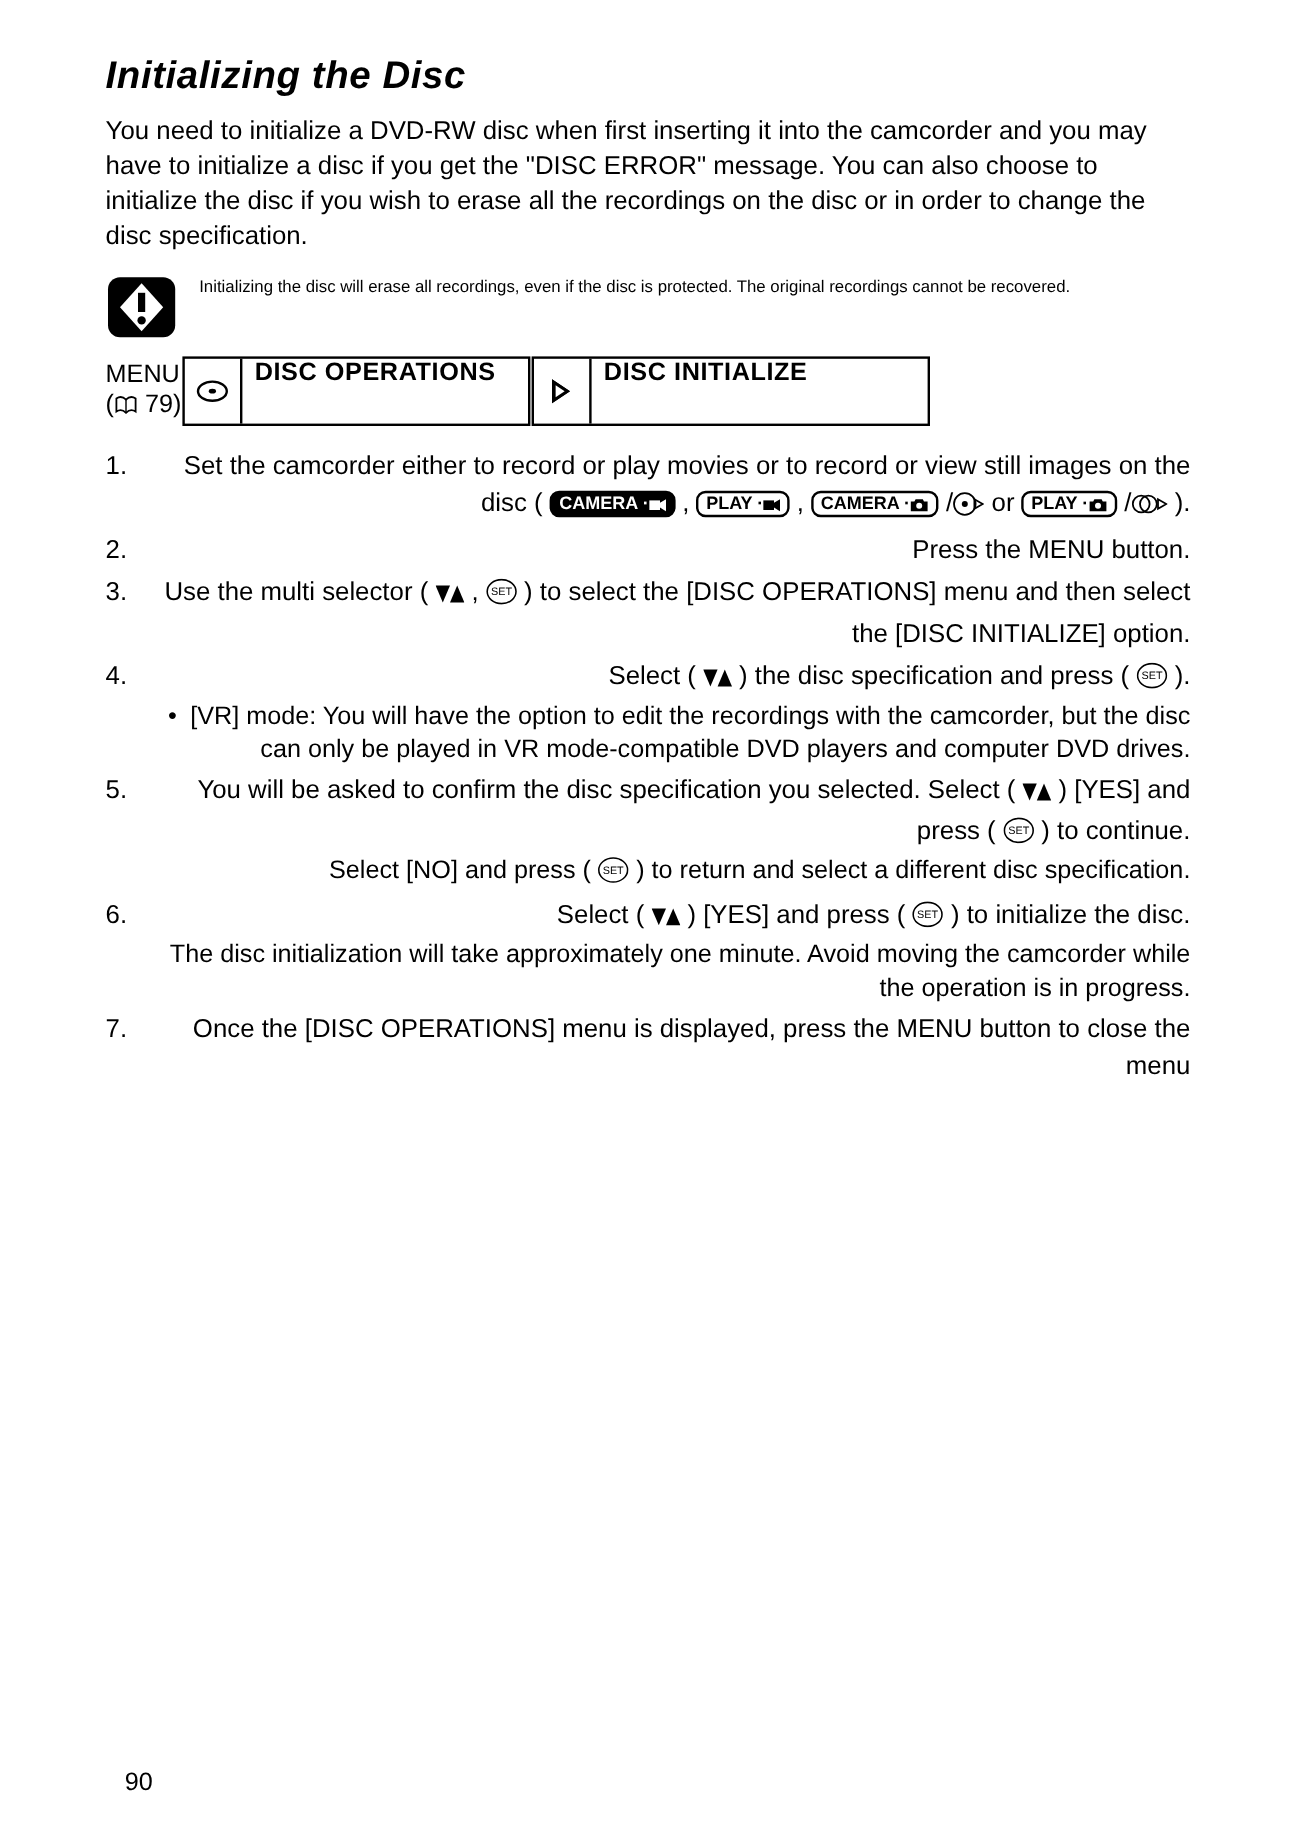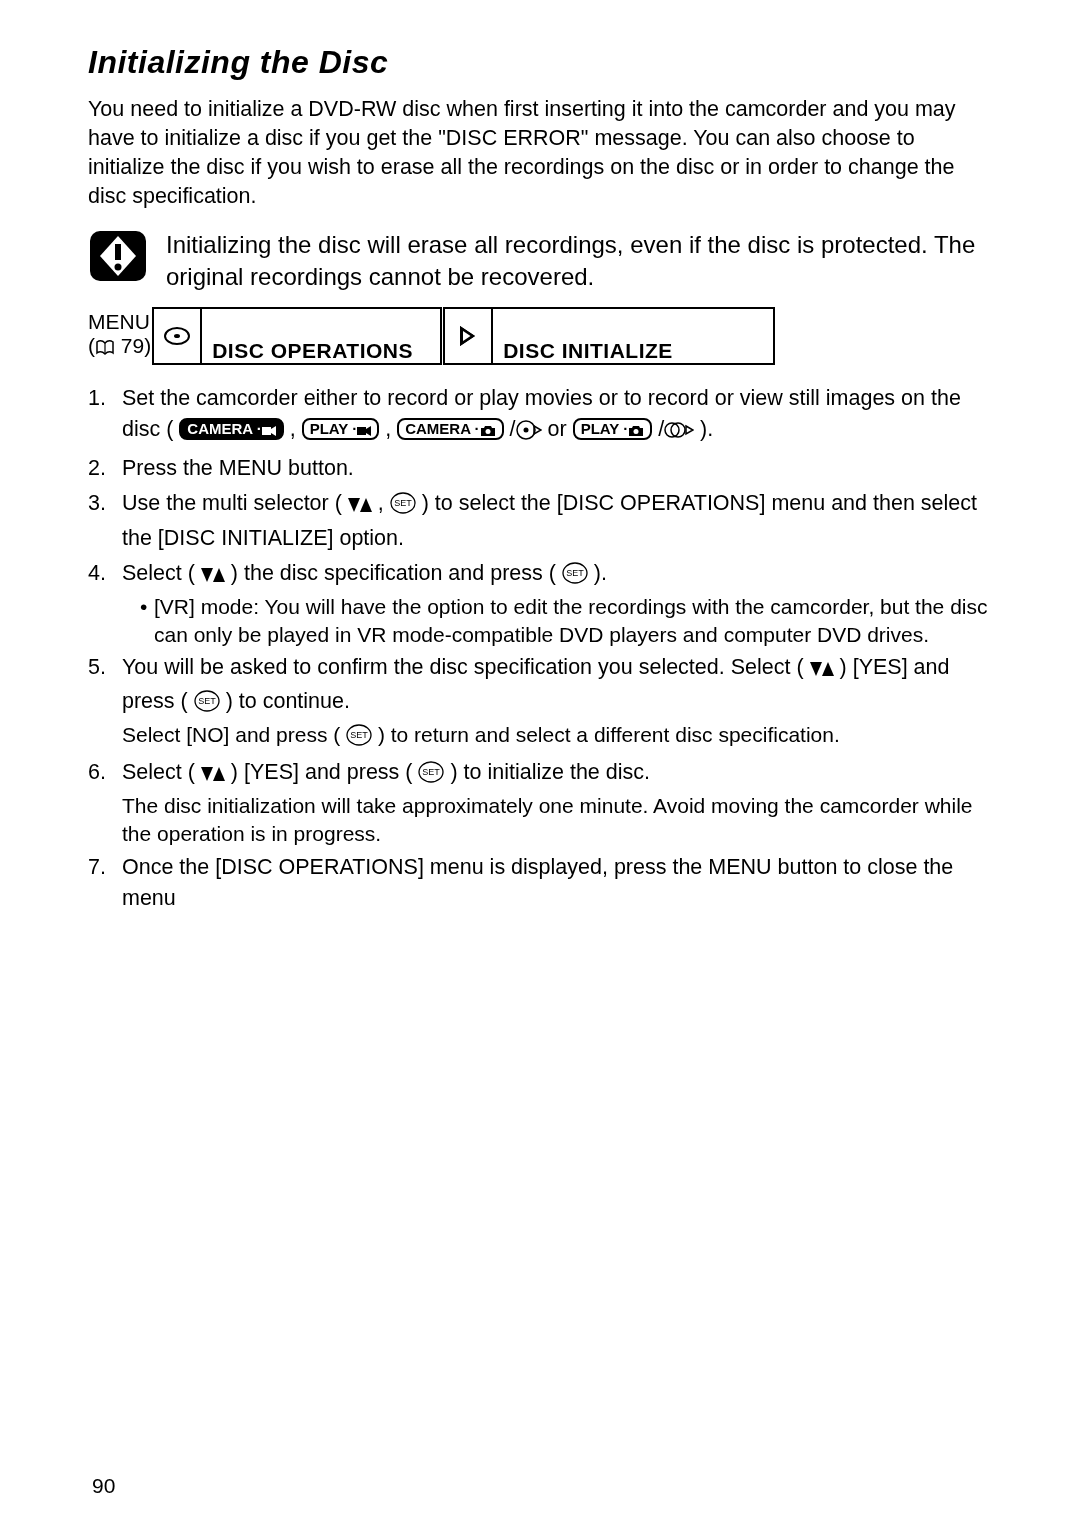--- a/index.html
+++ b/index.html
@@ -31,38 +31,38 @@
     display: flex;
     gap: 18px;
     margin-bottom: 14px;
   }
   .warn-icon {
     flex: 0 0 60px;
     height: 54px;
   }
   .warn-icon svg { width: 60px; height: 54px; }
   .warn-text {
-    font-size: 24px;
+    font-size: 14px;
     line-height: 1.33;
   }
   .navrow {
     display: flex;
     align-items: center;
     gap: 1px;
     margin-bottom: 18px;
     margin-top: 6px;
   }
   .menu-label {
     font-size: 21px;
     line-height: 1.15;
   }
   .navbox {
     border: 2px solid #000;
     display: flex;
-    align-items: flex-end;
+    align-items: flex-start;
     height: 58px;
   }
   .navbox .iconcell {
     width: 48px;
     display: flex;
     align-items: center;
     justify-content: center;
     border-right: 2px solid #000;
     height: 100%;
   }
@@ -71,20 +71,21 @@
     font-weight: bold;
     font-size: 21px;
     letter-spacing: 0.5px;
   }
   .navbox.first { width: 290px; }
   .navbox.second { width: 332px; }
   ol.steps {
     list-style: none;
     counter-reset: step;
     font-size: 21.5px;
+    text-align: right;
   }
   ol.steps > li {
     counter-increment: step;
     position: relative;
     padding-left: 34px;
     margin-bottom: 4px;
     line-height: 1.44;
   }
   ol.steps > li::before {
     content: counter(step) ".";
@@ -136,21 +137,21 @@
     background: #000;
     color: #fff;
   }
   .play-img-icon {
     display: inline-block;
     vertical-align: -4px;
   }
   .pagenum {
     position: absolute;
     bottom: 36px;
-    left: 92px;
+    left: 104px;
     font-size: 21px;
   }
   .book-icon {
     display: inline-block;
     vertical-align: -3px;
   }
 </style>
 </head>
 <body>
 

